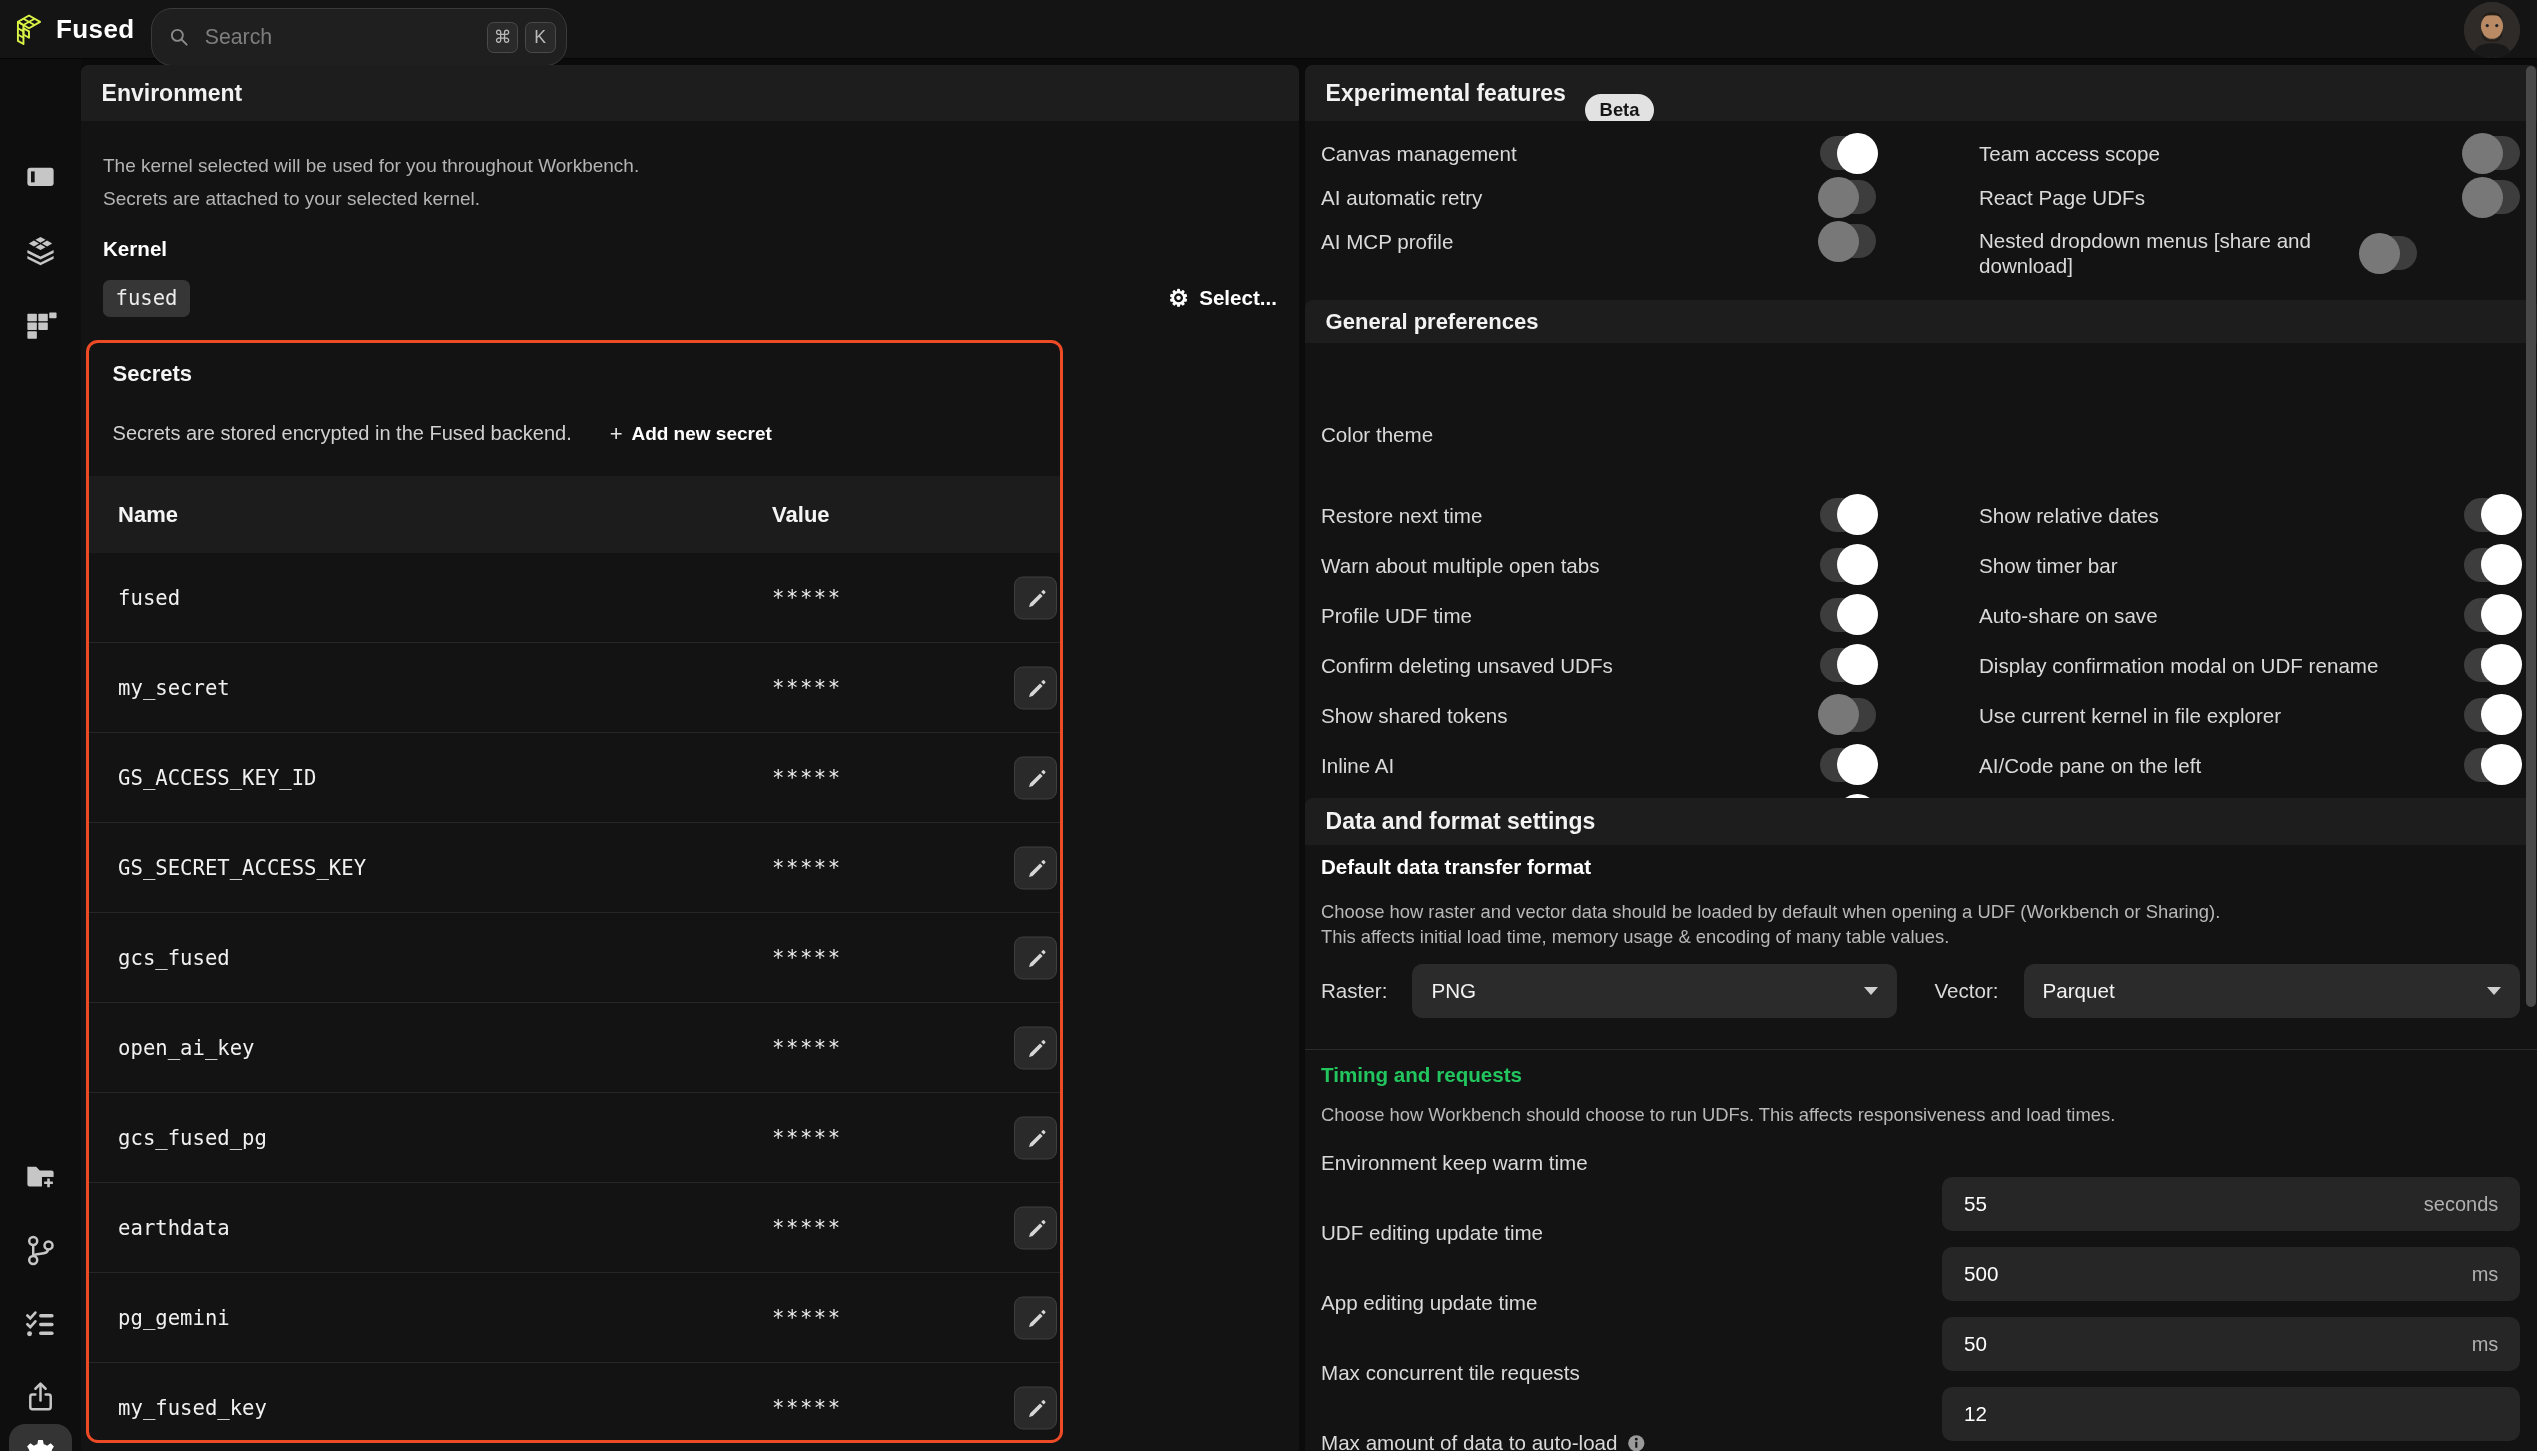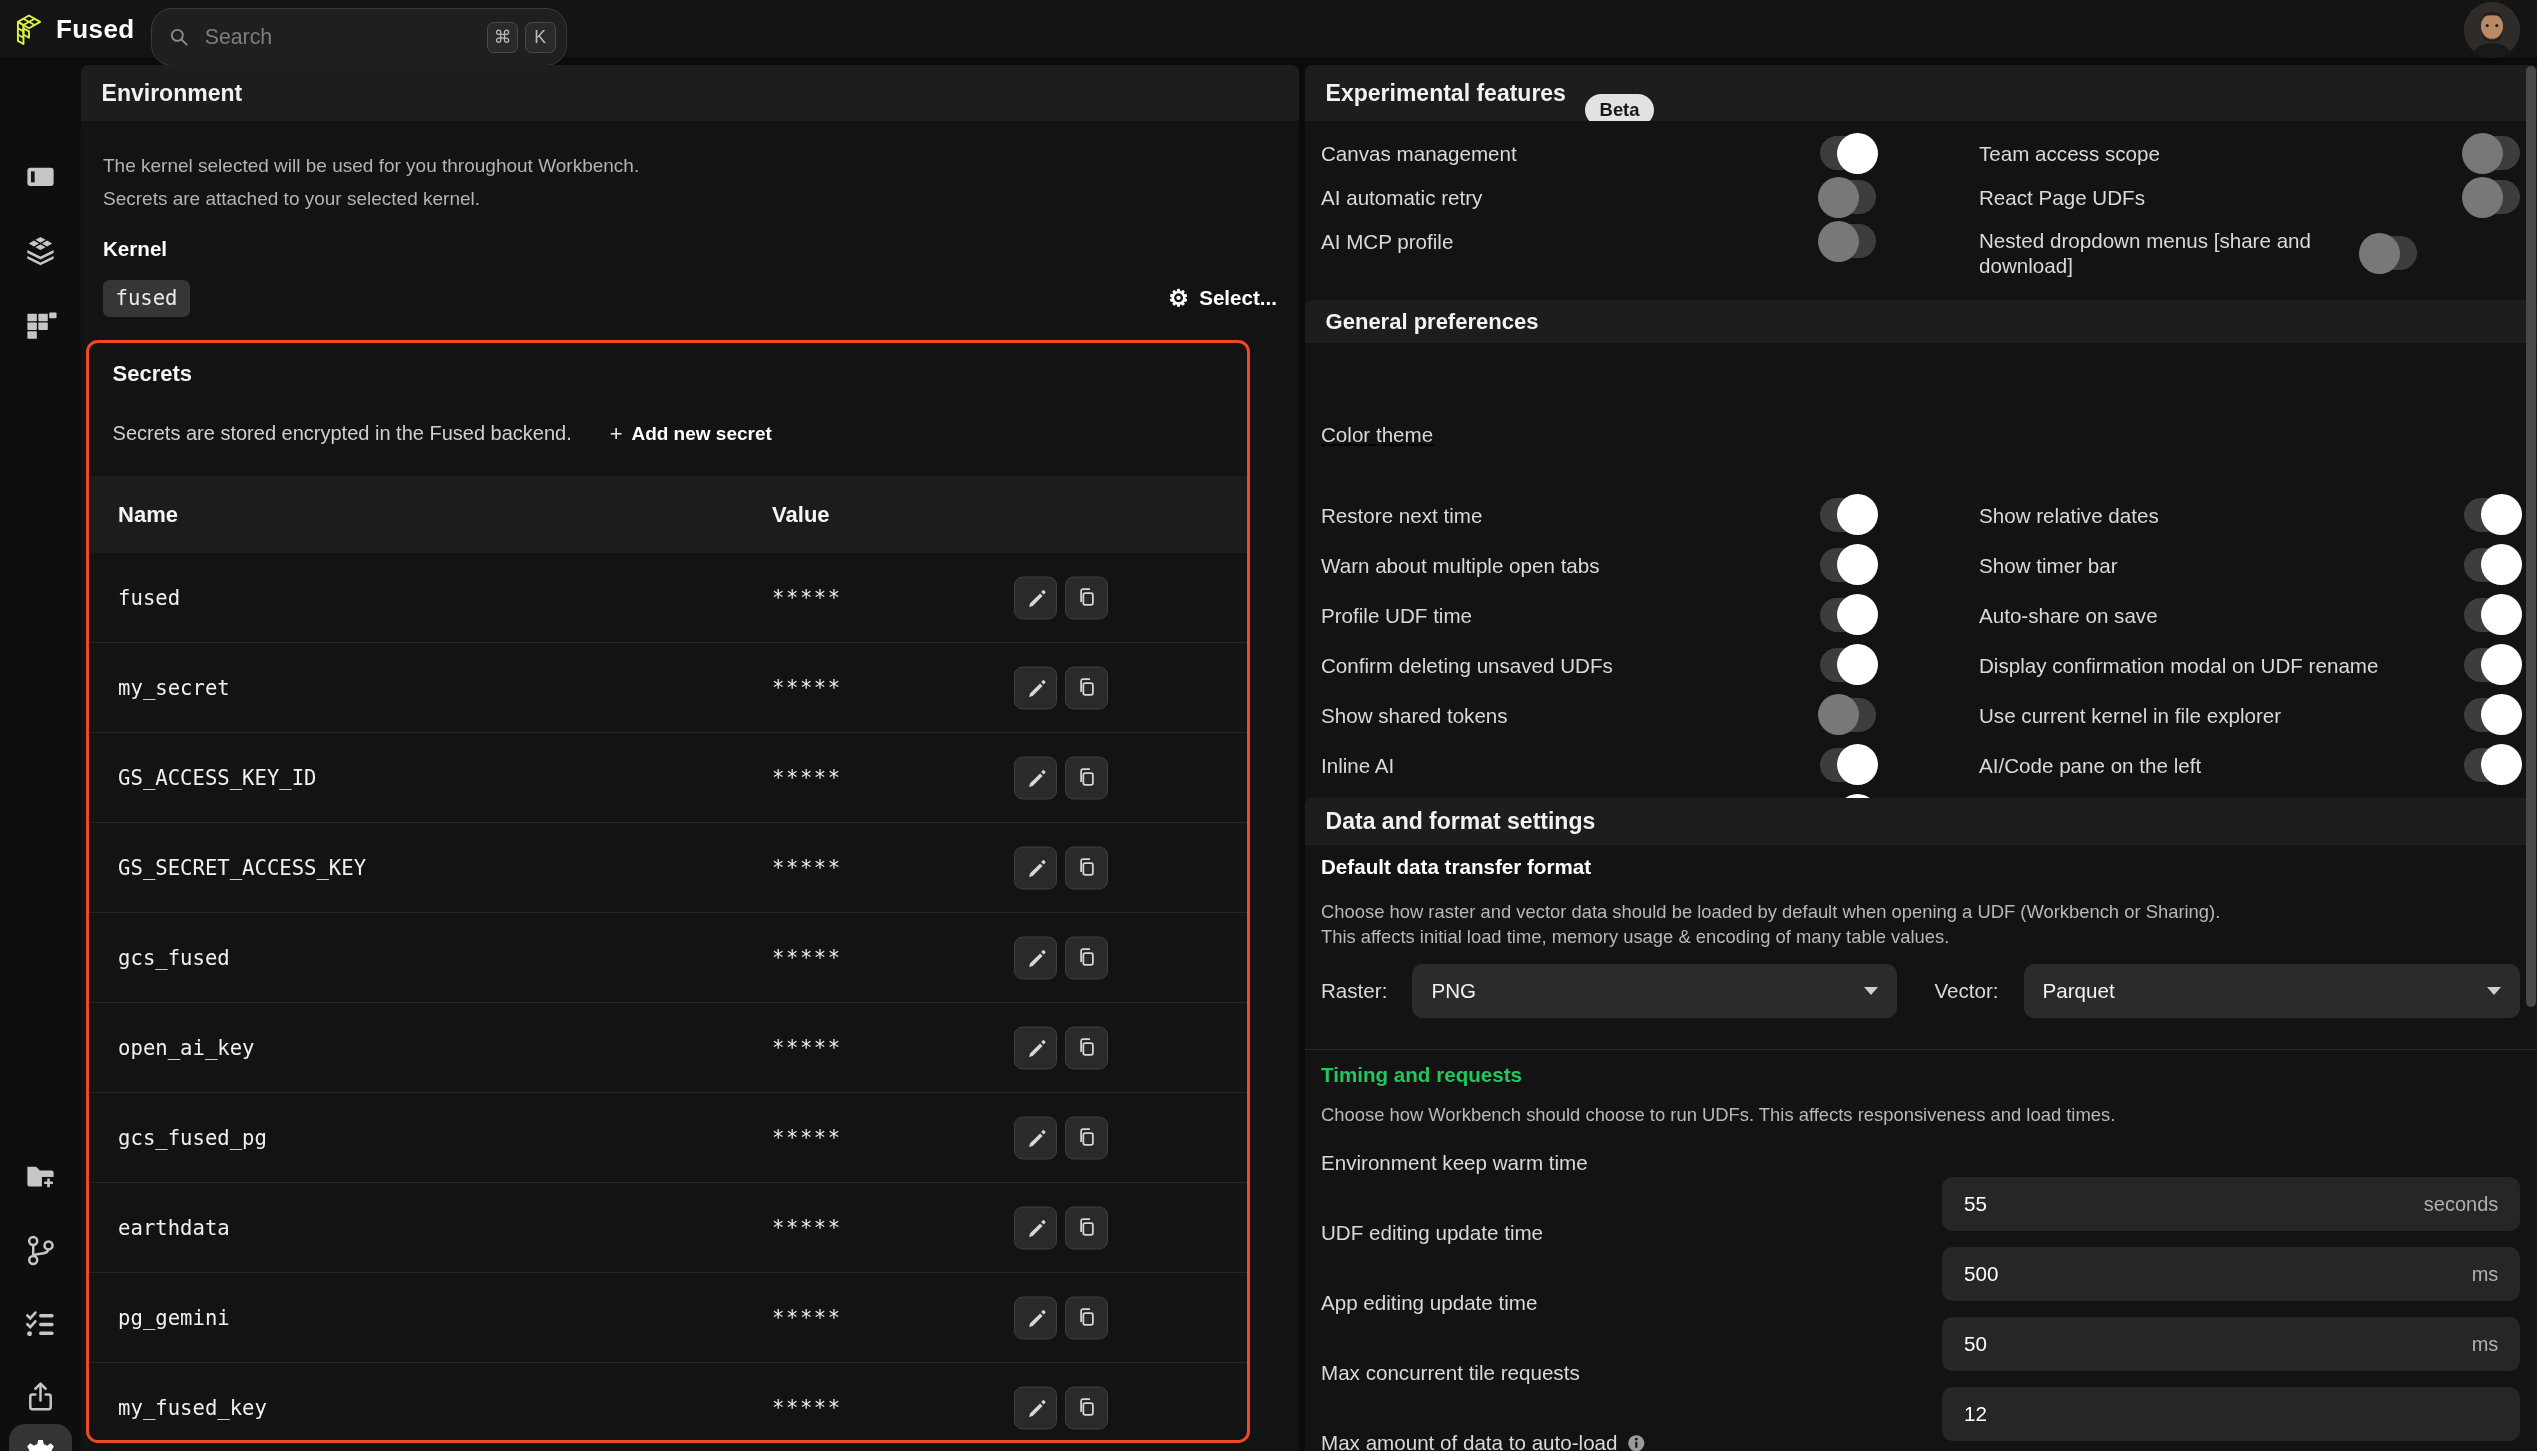--- a/index.html
+++ b/index.html
@@ -41,21 +41,21 @@
   .env-body { padding:34px 22px 0 22px; }
   .env-body p { color:#b3b3b3; font-size:19px; margin-bottom:11px; }
   .kernel-label { margin-top:26.5px; color:#ffffff; font-size:20.6px; font-weight:700; }
   .kernel-row { margin-top:19px; display:flex; align-items:center; justify-content:space-between; }
   .kernel-chip { font-size:20.6px; color:#ececec; background:#363636; border-radius:6.6px; padding:6.6px 12.5px; }
   .select-btn { display:flex; align-items:center; gap:10.3px; color:#ffffff; font-size:20.6px; font-weight:600;
     background:none; border:none; cursor:pointer; font-family:"Liberation Sans",sans-serif; }
   .select-btn .gear-glyph { font-size:23px; line-height:1; }
 
   
-  .secrets-card { position:absolute; left:5.1px; top:275px; width:1164px; height:1103px; background:#131313;
+  .secrets-card { position:absolute; left:5.1px; top:275px; width:977px; height:1103px; background:#131313;
     border:3.7px solid #ED4A26; border-radius:11.8px; overflow:hidden; }
   .sc-title { margin:17.7px 0 0 23.5px; color:#f5f5f5; font-size:22px; font-weight:600; }
   .sc-note-row { margin:34px 0 0 23.5px; display:flex; align-items:center; gap:38px; }
   .sc-note { color:#d0d0d0; font-size:20px; }
   .add-btn { display:flex; align-items:center; gap:8.8px; color:#ffffff; font-size:19px; font-weight:600;
     background:none; border:none; cursor:pointer; font-family:"Liberation Sans",sans-serif; }
   .add-btn .plus { font-size:22px; font-weight:400; color:#e5e5e5; }
   .sc-thead { position:absolute; left:0; right:0; top:133px; height:77px; background:#1c1c1c; }
   .sc-thead span { position:absolute; top:50%; transform:translateY(-50%); color:#f5f5f5; font-size:22px; font-weight:600; }
   .th-name { left:29px; } .th-value { left:683px; }
@@ -77,21 +77,21 @@
   .exp-col-r { left:674px; top:10.3px; width:541px; }
   .trow { display:flex; align-items:center; height:44px; }
   .trow.tall { height:68px; }
   .tlabel { flex:1; color:#d9d9d9; font-size:20.6px; line-height:25px; padding-right:22px; }
   .toggle { position:relative; width:56px; height:34px; border-radius:17px; background:#3d3d3d; flex:0 0 auto; cursor:pointer; }
   .toggle .knob { position:absolute; top:-3.7px; left:-2.2px; width:41px; height:41px; border-radius:50%; background:#787878; }
   .toggle.on .knob { left:auto; right:-2.2px; background:#ffffff; }
 
   .gen-head { position:absolute; left:0; right:0; top:235px; height:43px; font-size:22px; }
   .gen-body { position:absolute; left:0; right:0; top:278px; height:508px; }
-  .ct-row { position:absolute; left:16px; right:17.7px; top:65px; height:54px; display:flex; align-items:center; justify-content:space-between;text-decoration:underline; }
+  .ct-row { position:absolute; left:16px; right:17.7px; top:65px; height:54px; display:flex; align-items:center; justify-content:space-between; }
   .ct-label { color:#d9d9d9; font-size:20.6px; }
   .dropdown { height:54px; background:#2b2b2b; border-radius:10.3px; display:flex; align-items:center;
     justify-content:space-between; padding:0 19px; cursor:pointer; }
   .dropdown .dval { color:#f2f2f2; font-size:20.6px; }
   .caret { width:0; height:0; border-left:7.4px solid transparent; border-right:7.4px solid transparent; border-top:8.8px solid #cfcfcf; }
   .ct-dd { width:574px; }
   .gen-col-l { left:16px; top:147px; width:555px; }
   .gen-col-r { left:674px; top:147px; width:541px; }
   .gen-col-l .trow, .gen-col-r .trow { height:50px; }
 

